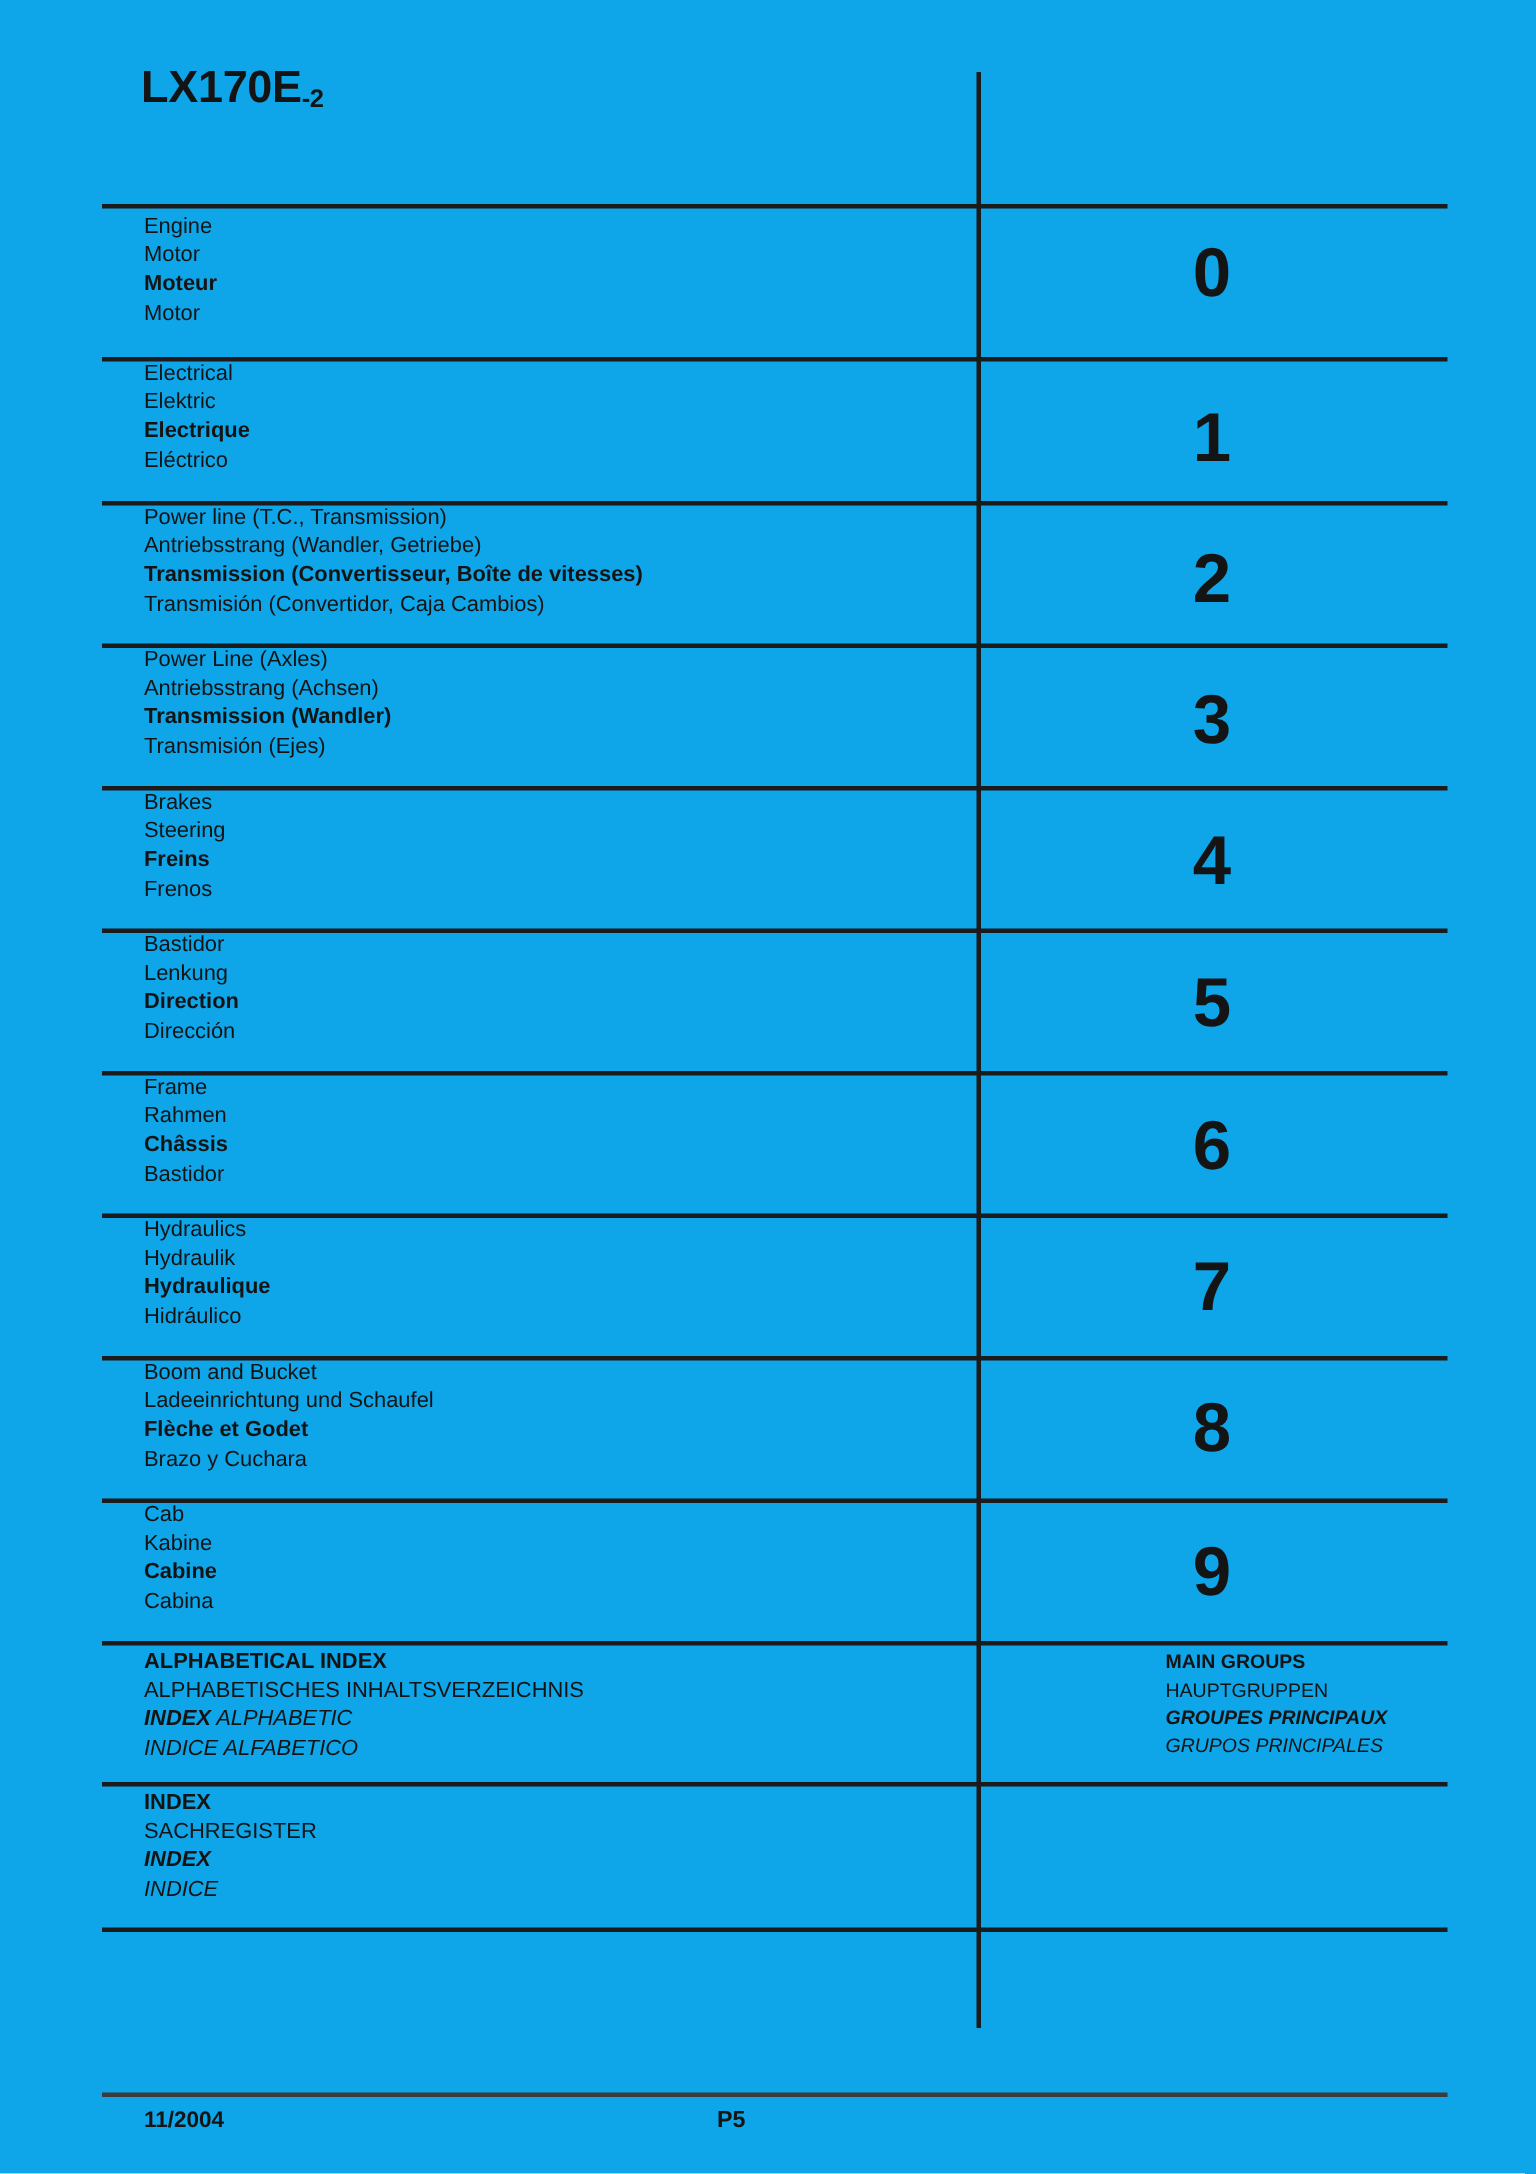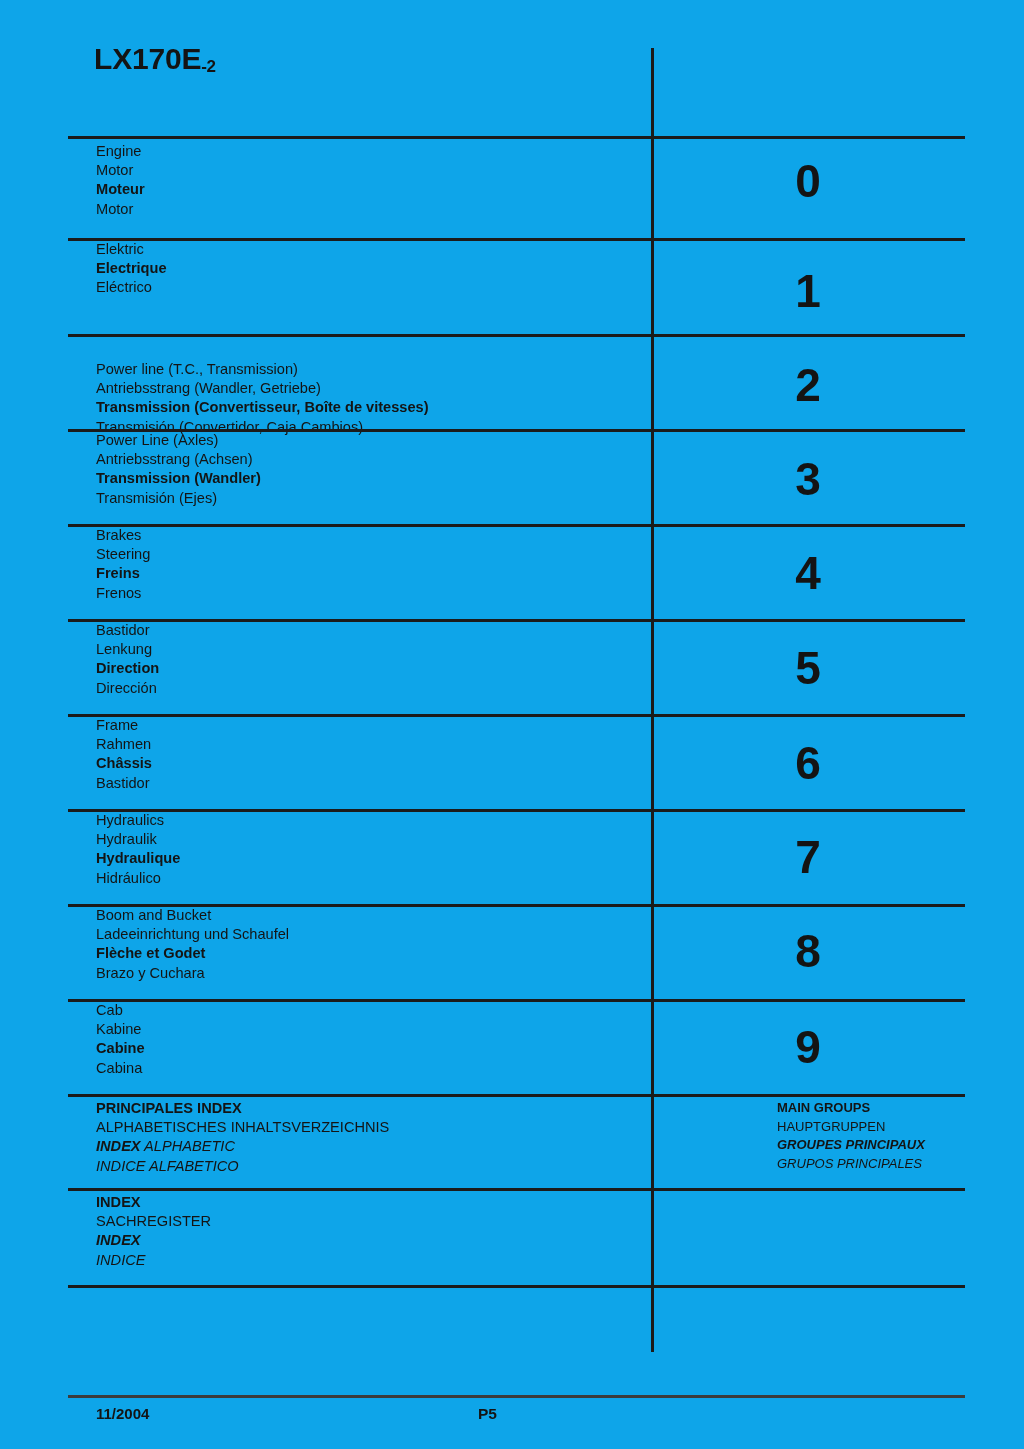--- a/index.html
+++ b/index.html
@@ -154,29 +154,30 @@
       <div class="line de">Motor</div>
       <div class="line fr">Moteur</div>
       <div class="line es">Motor</div>
     </div>
   </div>
   <div class="digit" style="top:158px;">0</div>
   <div class="hrule" style="top:238px;"></div>
 
   <div class="row" style="top:240px;height:94px;">
     <div class="row-text">
+      <div class="line en">Electrical</div>
       <div class="line de">Elektric</div>
       <div class="line fr">Electrique</div>
       <div class="line es">Eléctrico</div>
     </div>
   </div>
   <div class="digit" style="top:268px;">1</div>
   <div class="hrule" style="top:334px;"></div>
 
-  <div class="row" style="top:336px;height:93px;margin-top:24px;">
+  <div class="row" style="top:336px;height:93px;">
     <div class="row-text">
       <div class="line en">Power line (T.C., Transmission)</div>
       <div class="line de">Antriebsstrang (Wandler, Getriebe)</div>
       <div class="line fr">Transmission (Convertisseur, Boîte de vitesses)</div>
       <div class="line es">Transmisión (Convertidor, Caja Cambios)</div>
     </div>
   </div>
   <div class="digit" style="top:362px;">2</div>
   <div class="hrule" style="top:429px;"></div>
 
@@ -252,21 +253,21 @@
       <div class="line de">Kabine</div>
       <div class="line fr">Cabine</div>
       <div class="line es">Cabina</div>
     </div>
   </div>
   <div class="digit" style="top:1024px;">9</div>
   <div class="hrule" style="top:1094px;"></div>
 
   <div class="row" style="top:1099px;height:89px;">
     <div class="row-text">
-      <div class="line it-en">PRINCIPALES INDEX</div>
+      <div class="line it-en">ALPHABETICAL INDEX</div>
       <div class="line it-de">ALPHABETISCHES INHALTSVERZEICHNIS</div>
       <div class="line it-fr"><span>INDEX</span><span class="reg"> ALPHABETIC</span></div>
       <div class="line it-es">INDICE ALFABETICO</div>
     </div>
     <div class="maingroups">
       <div class="mline m-en">MAIN GROUPS</div>
       <div class="mline m-de">HAUPTGRUPPEN</div>
       <div class="mline m-fr">GROUPES PRINCIPAUX</div>
       <div class="mline m-es">GRUPOS  PRINCIPALES</div>
     </div>

